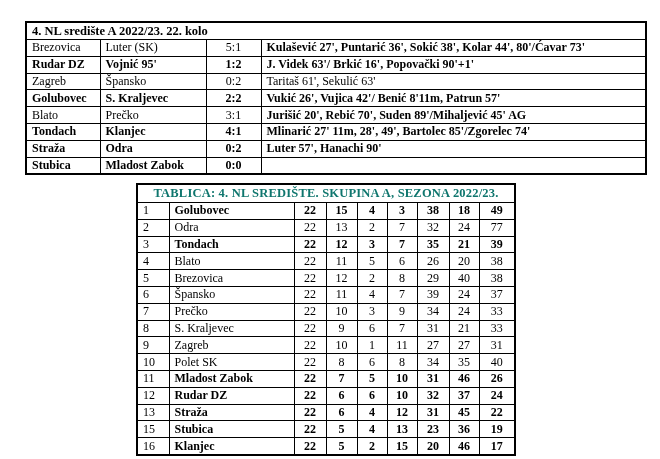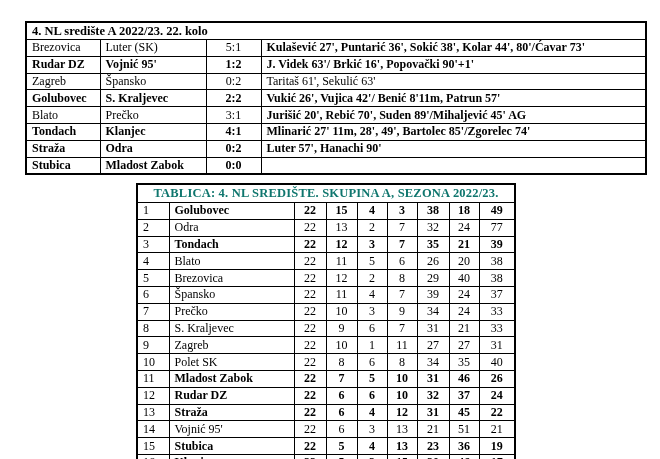--- a/index.html
+++ b/index.html
@@ -260,31 +260,20 @@
         <td class="left b">Straža</td>
         <td class="center b">22</td>
         <td class="center b">6</td>
         <td class="center b">4</td>
         <td class="center b">12</td>
         <td class="center b">31</td>
         <td class="center b">45</td>
         <td class="center b">22</td>
       </tr>
       <tr>
-        <td class="left">14</td>
-        <td class="left">Vojnić 95'</td>
-        <td class="center">22</td>
-        <td class="center">6</td>
-        <td class="center">3</td>
-        <td class="center">13</td>
-        <td class="center">21</td>
-        <td class="center">51</td>
-        <td class="center">21</td>
-      </tr>
-      <tr>
         <td class="left">15</td>
         <td class="left b">Stubica</td>
         <td class="center b">22</td>
         <td class="center b">5</td>
         <td class="center b">4</td>
         <td class="center b">13</td>
         <td class="center b">23</td>
         <td class="center b">36</td>
         <td class="center b">19</td>
       </tr>

